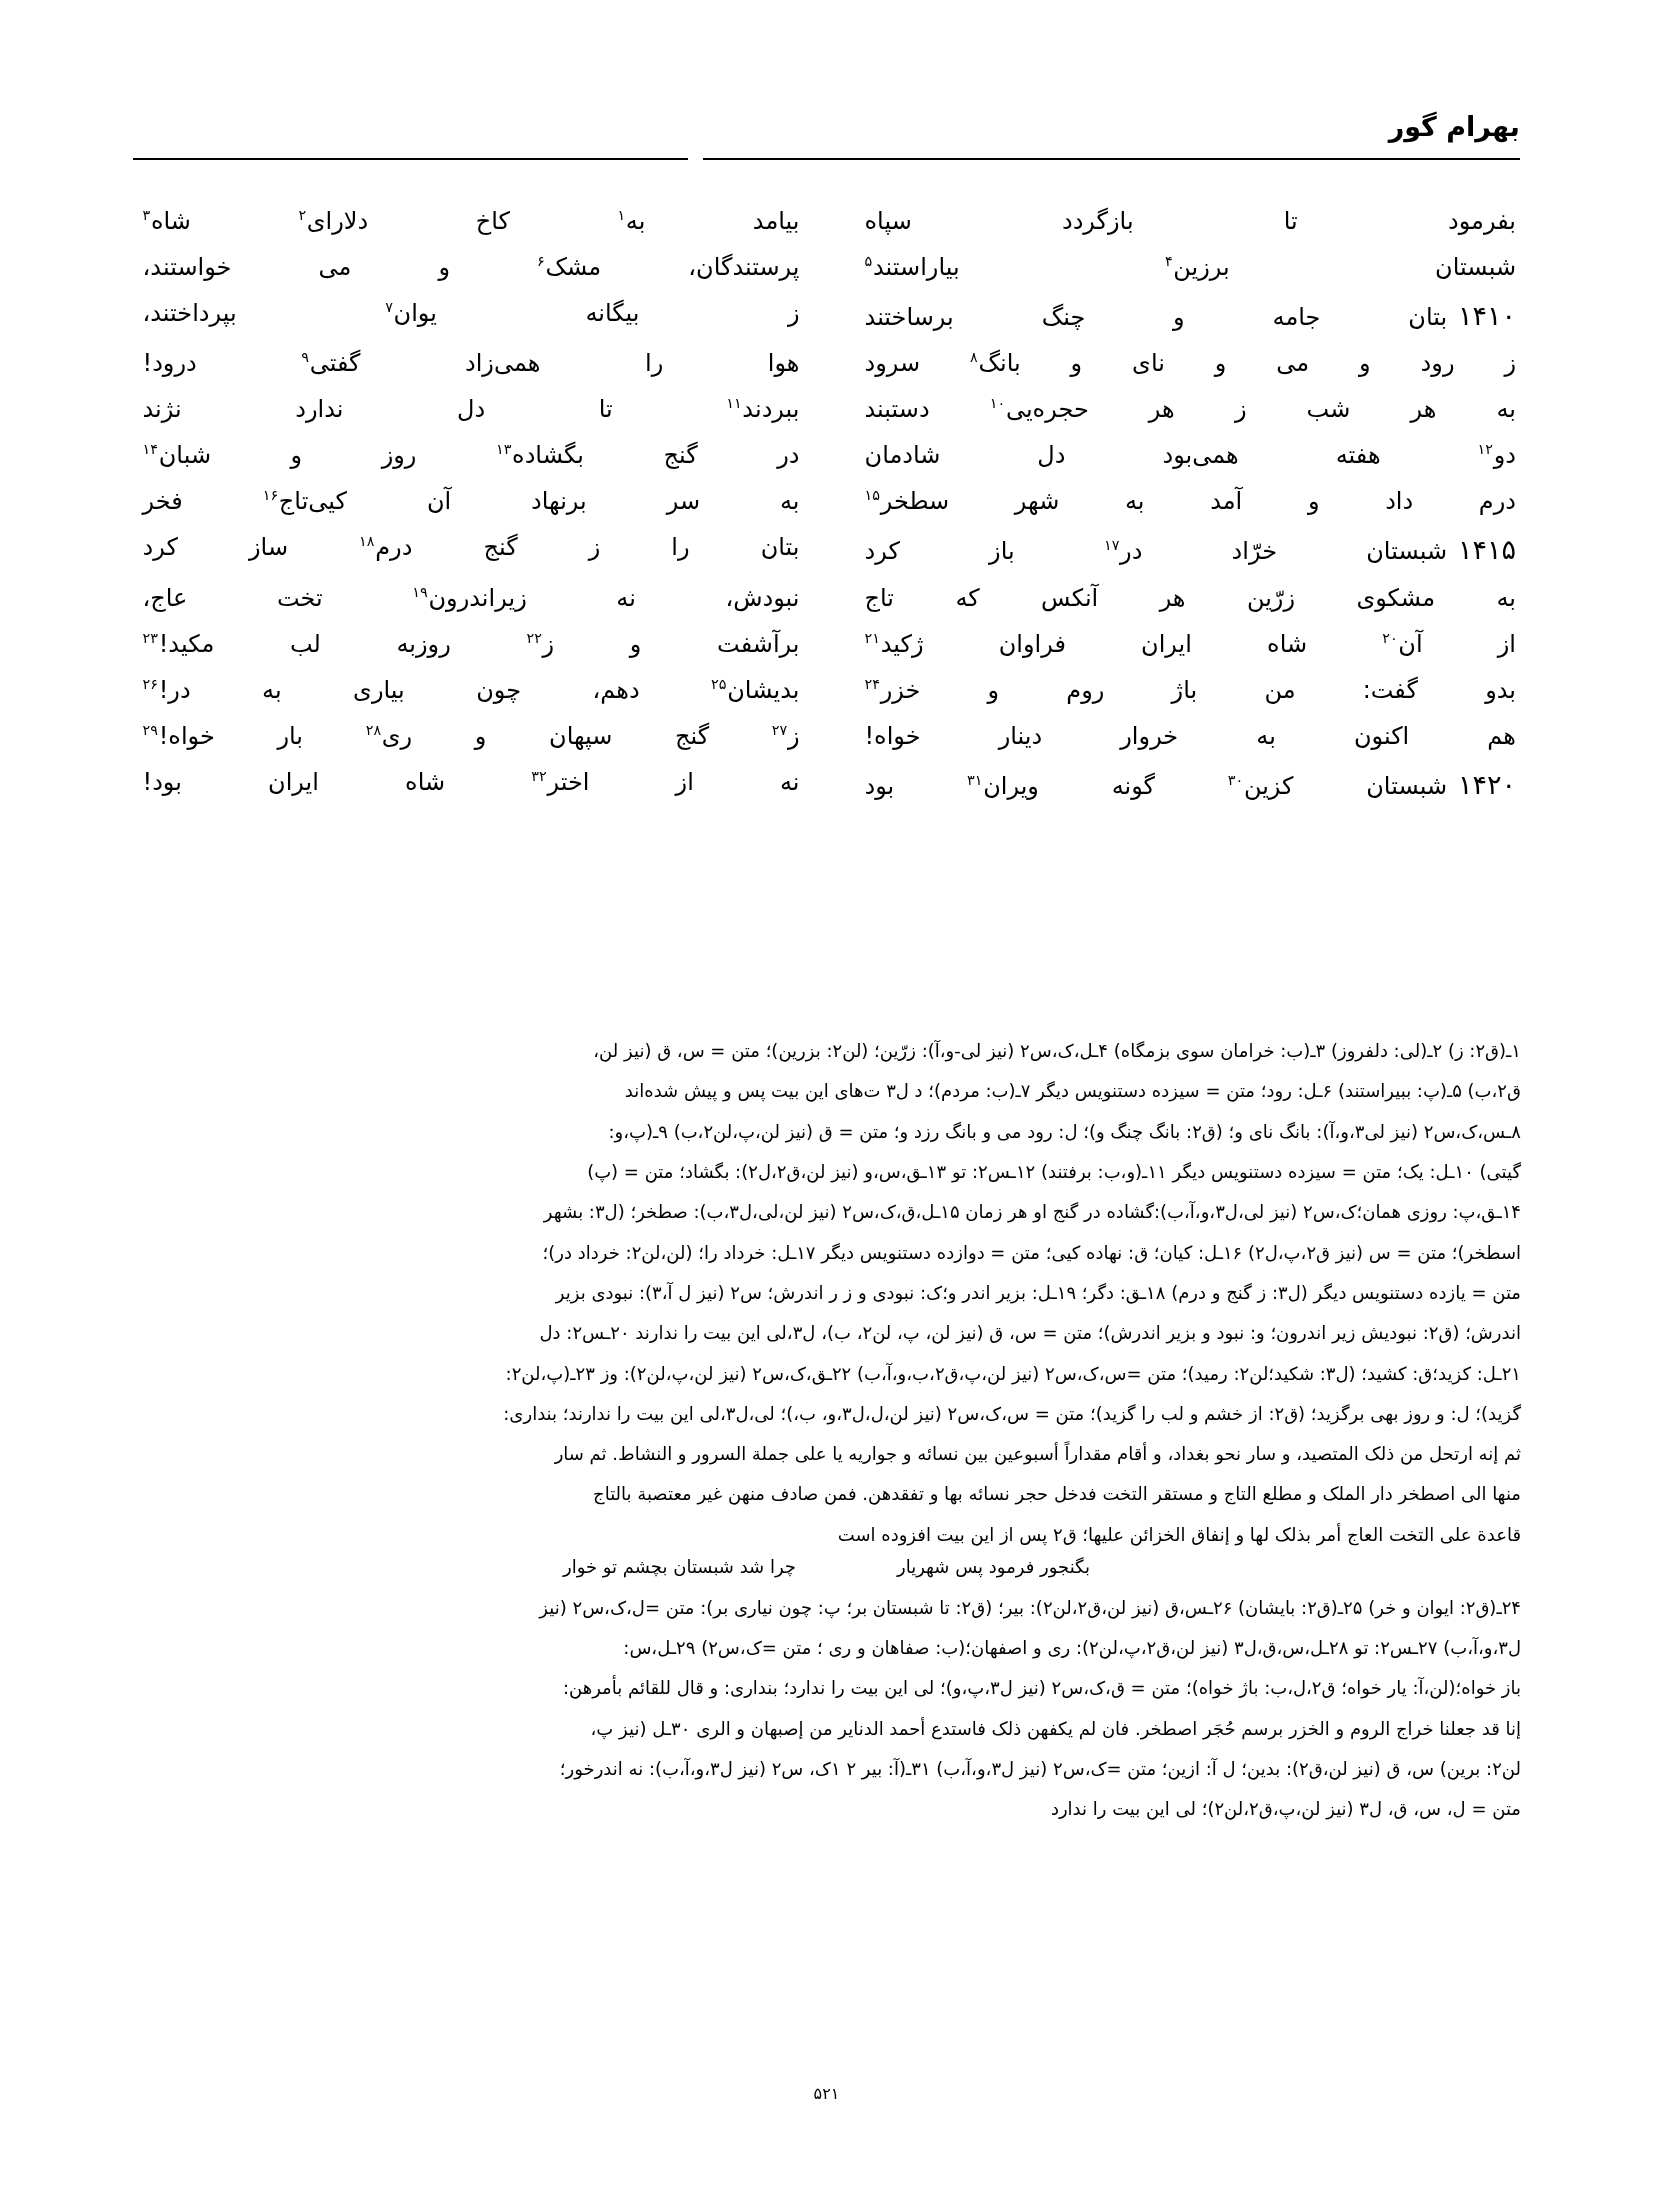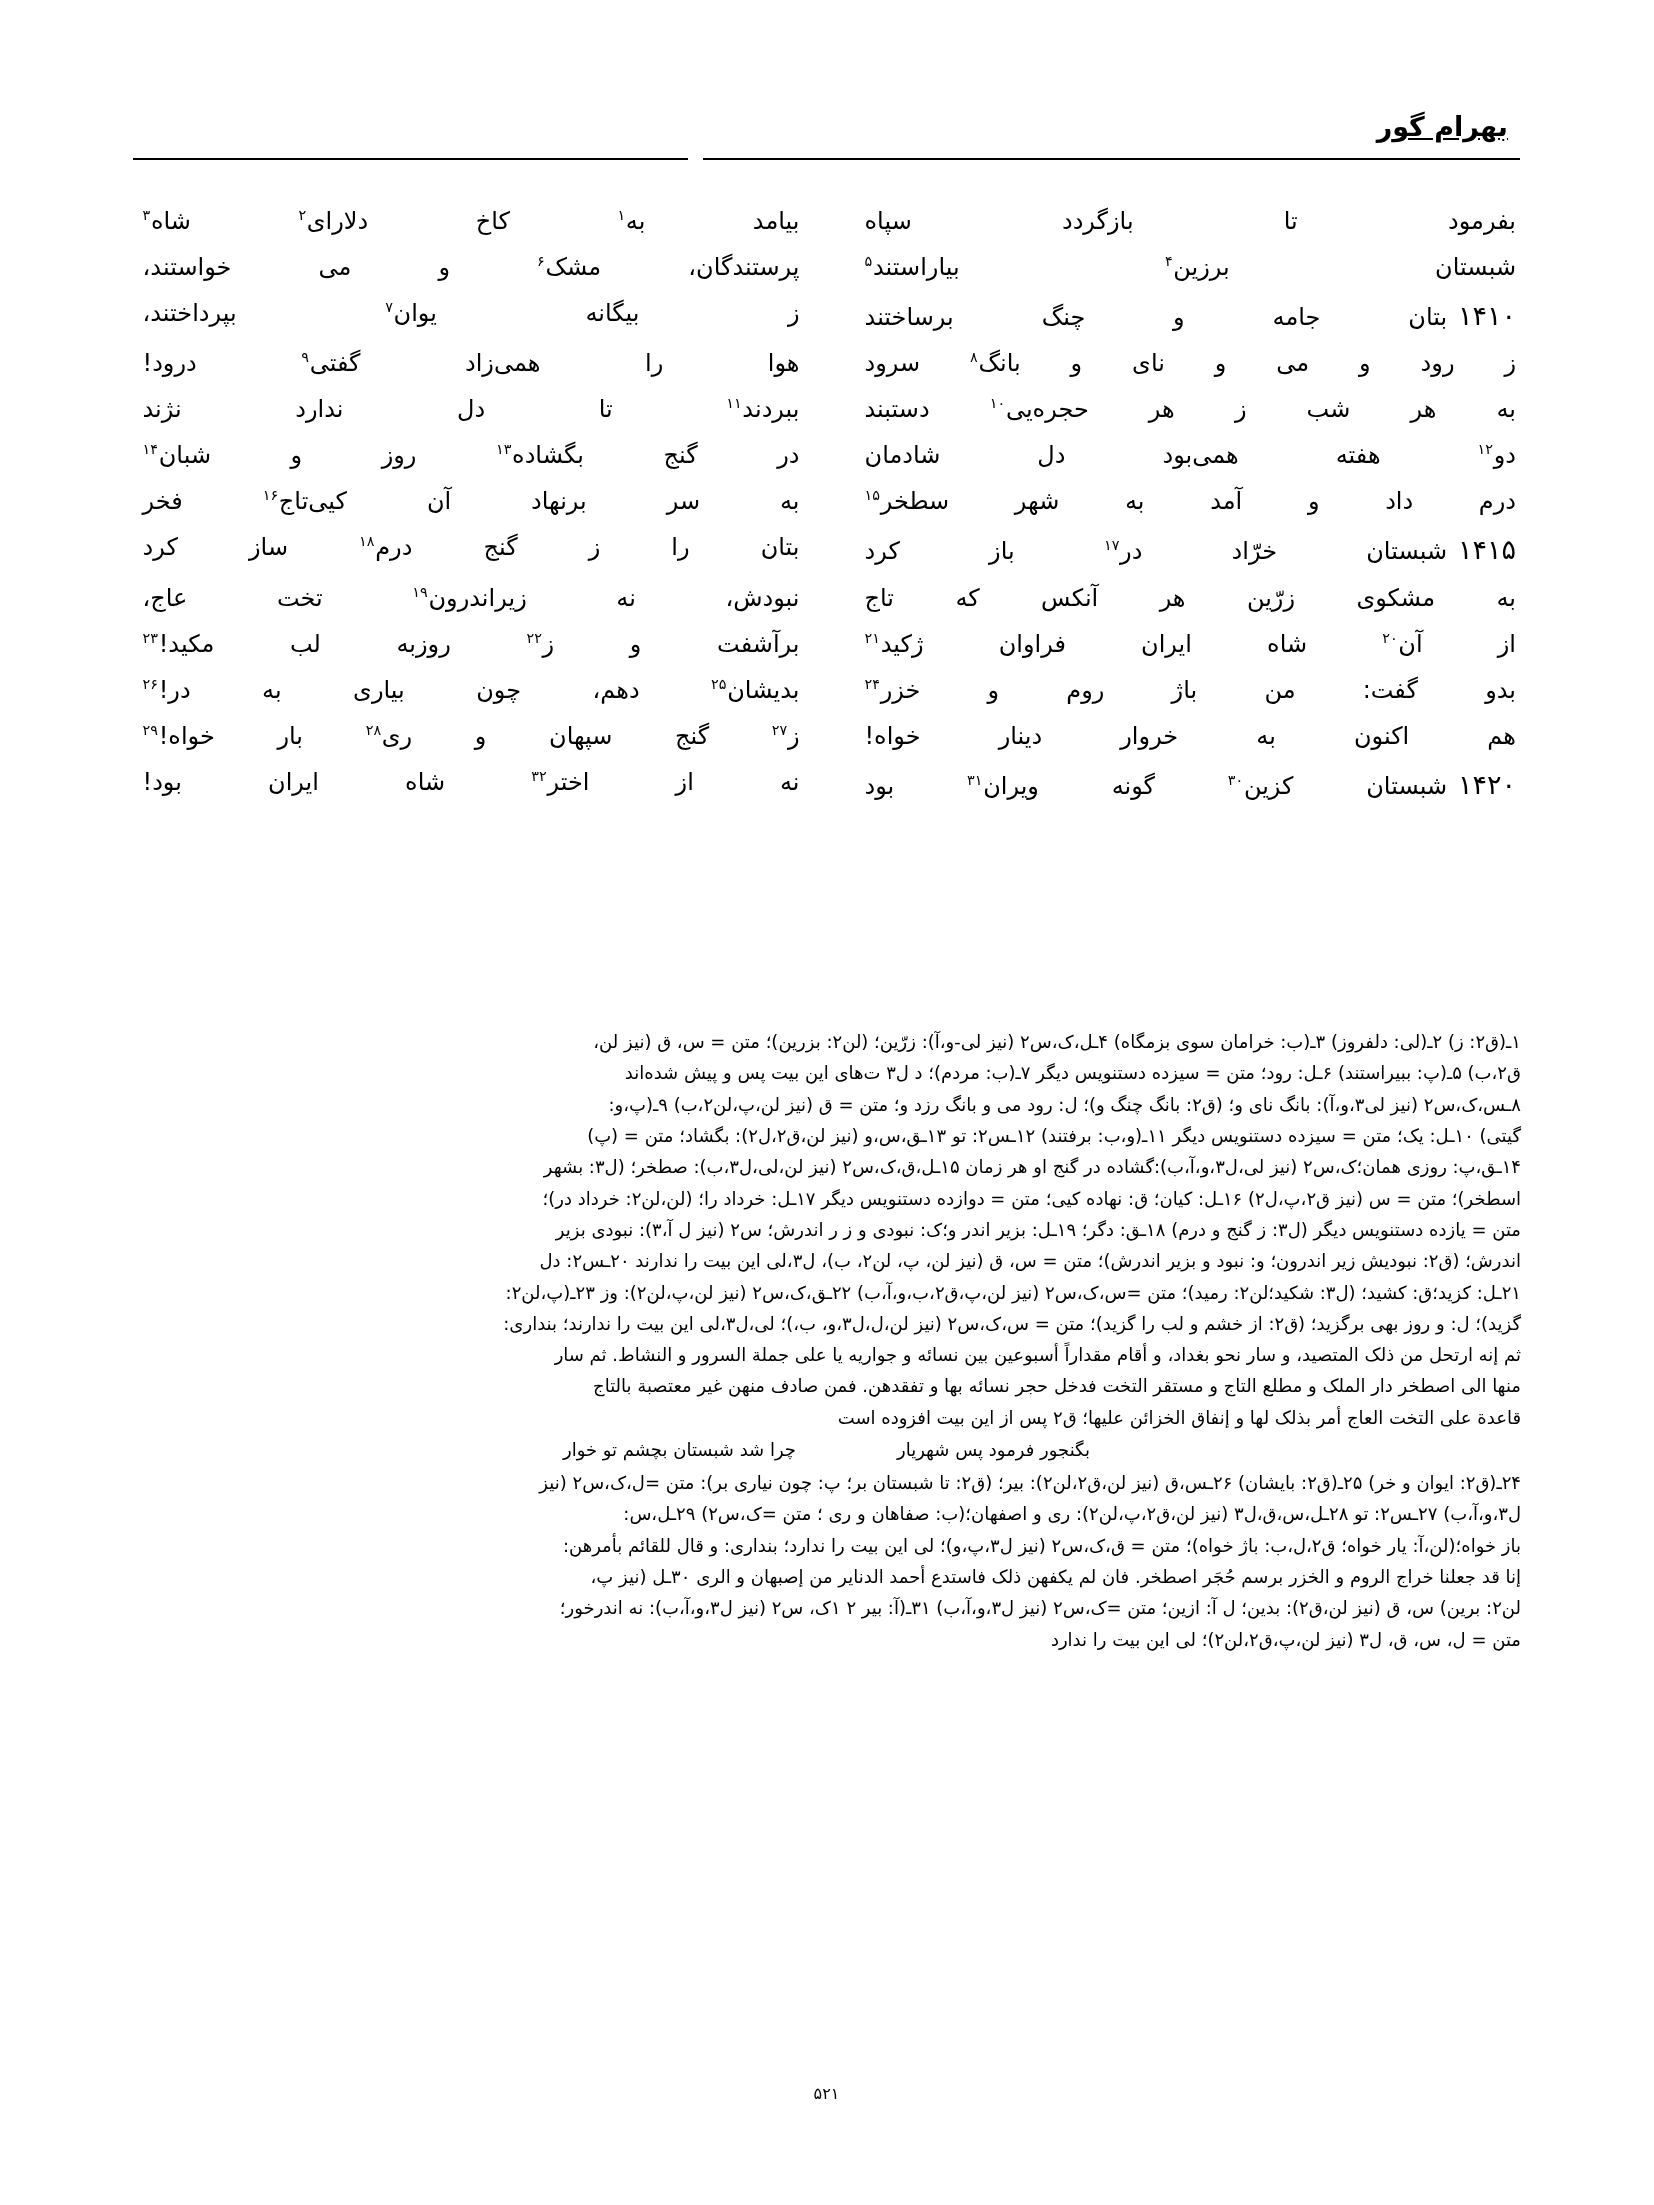--- a/index.html
+++ b/index.html
@@ -24,28 +24,27 @@
   
   .runhead {
     position: absolute;
     top: 116px;
     right: 134px;
     left: 134px;
     height: 61px;
   }
   .runhead-title {
     position: absolute;
-    right: 12px;
+    right: 0;
     top: -4px;
     font-size: 27px;
     font-weight: bold;
     letter-spacing: 0.3px;
     white-space: nowrap;
     line-height: 1.1;
-    text-decoration: underline;
   }
   .runhead-rule {
     position: absolute;
     right: 0;
     left: 0;
     top: 42px;
     height: 0;
     border-top: 2px solid #000;
   }
   .runhead-rule::after {
@@ -113,21 +112,21 @@
     position: absolute;
     top: 1026px;
     right: 133px;
     left: 133px;
     font-size: 18px;
     line-height: 1.74;
     text-align: justify;
     text-justify: inter-word;
   }
   .apparatus p {
-    margin: 0 0 0 0;
+    margin: 9px 0 0 0;
     text-align: justify;
   }
   .apparatus .arabic {
     text-align: justify;
   }
   .ap-verse {
     display: flex;
     flex-direction: row;
     justify-content: center;
     gap: 101px;

